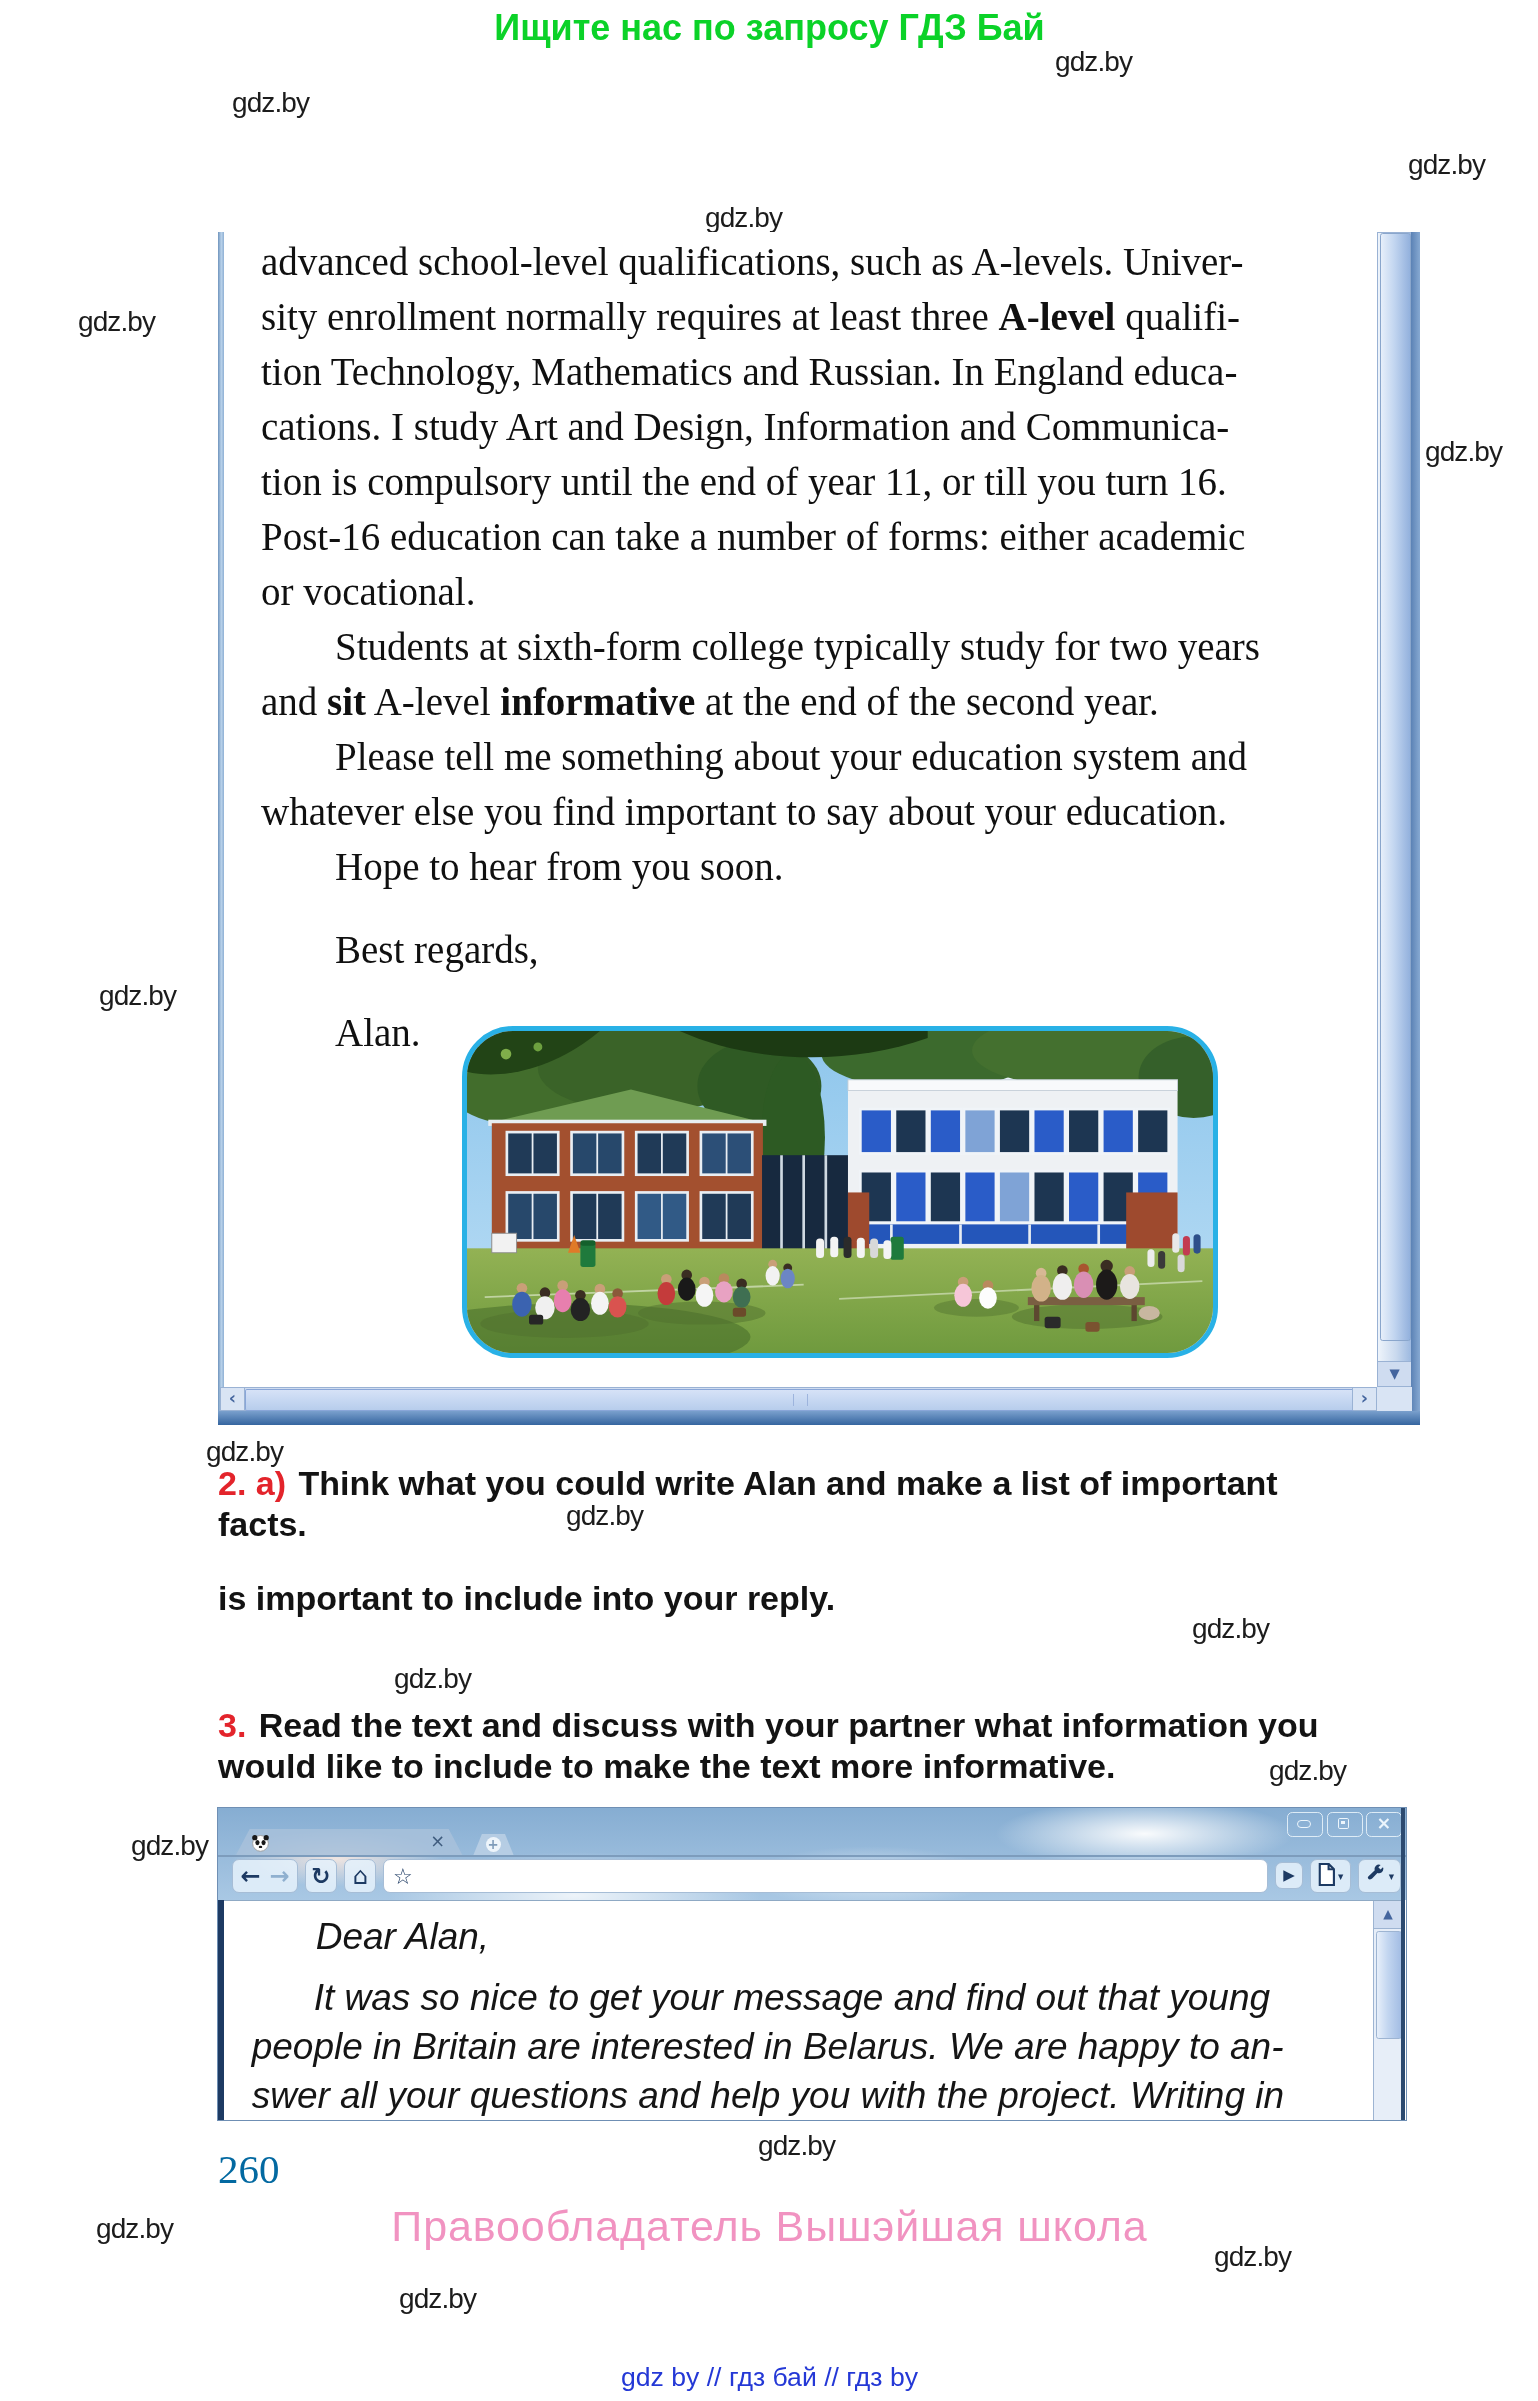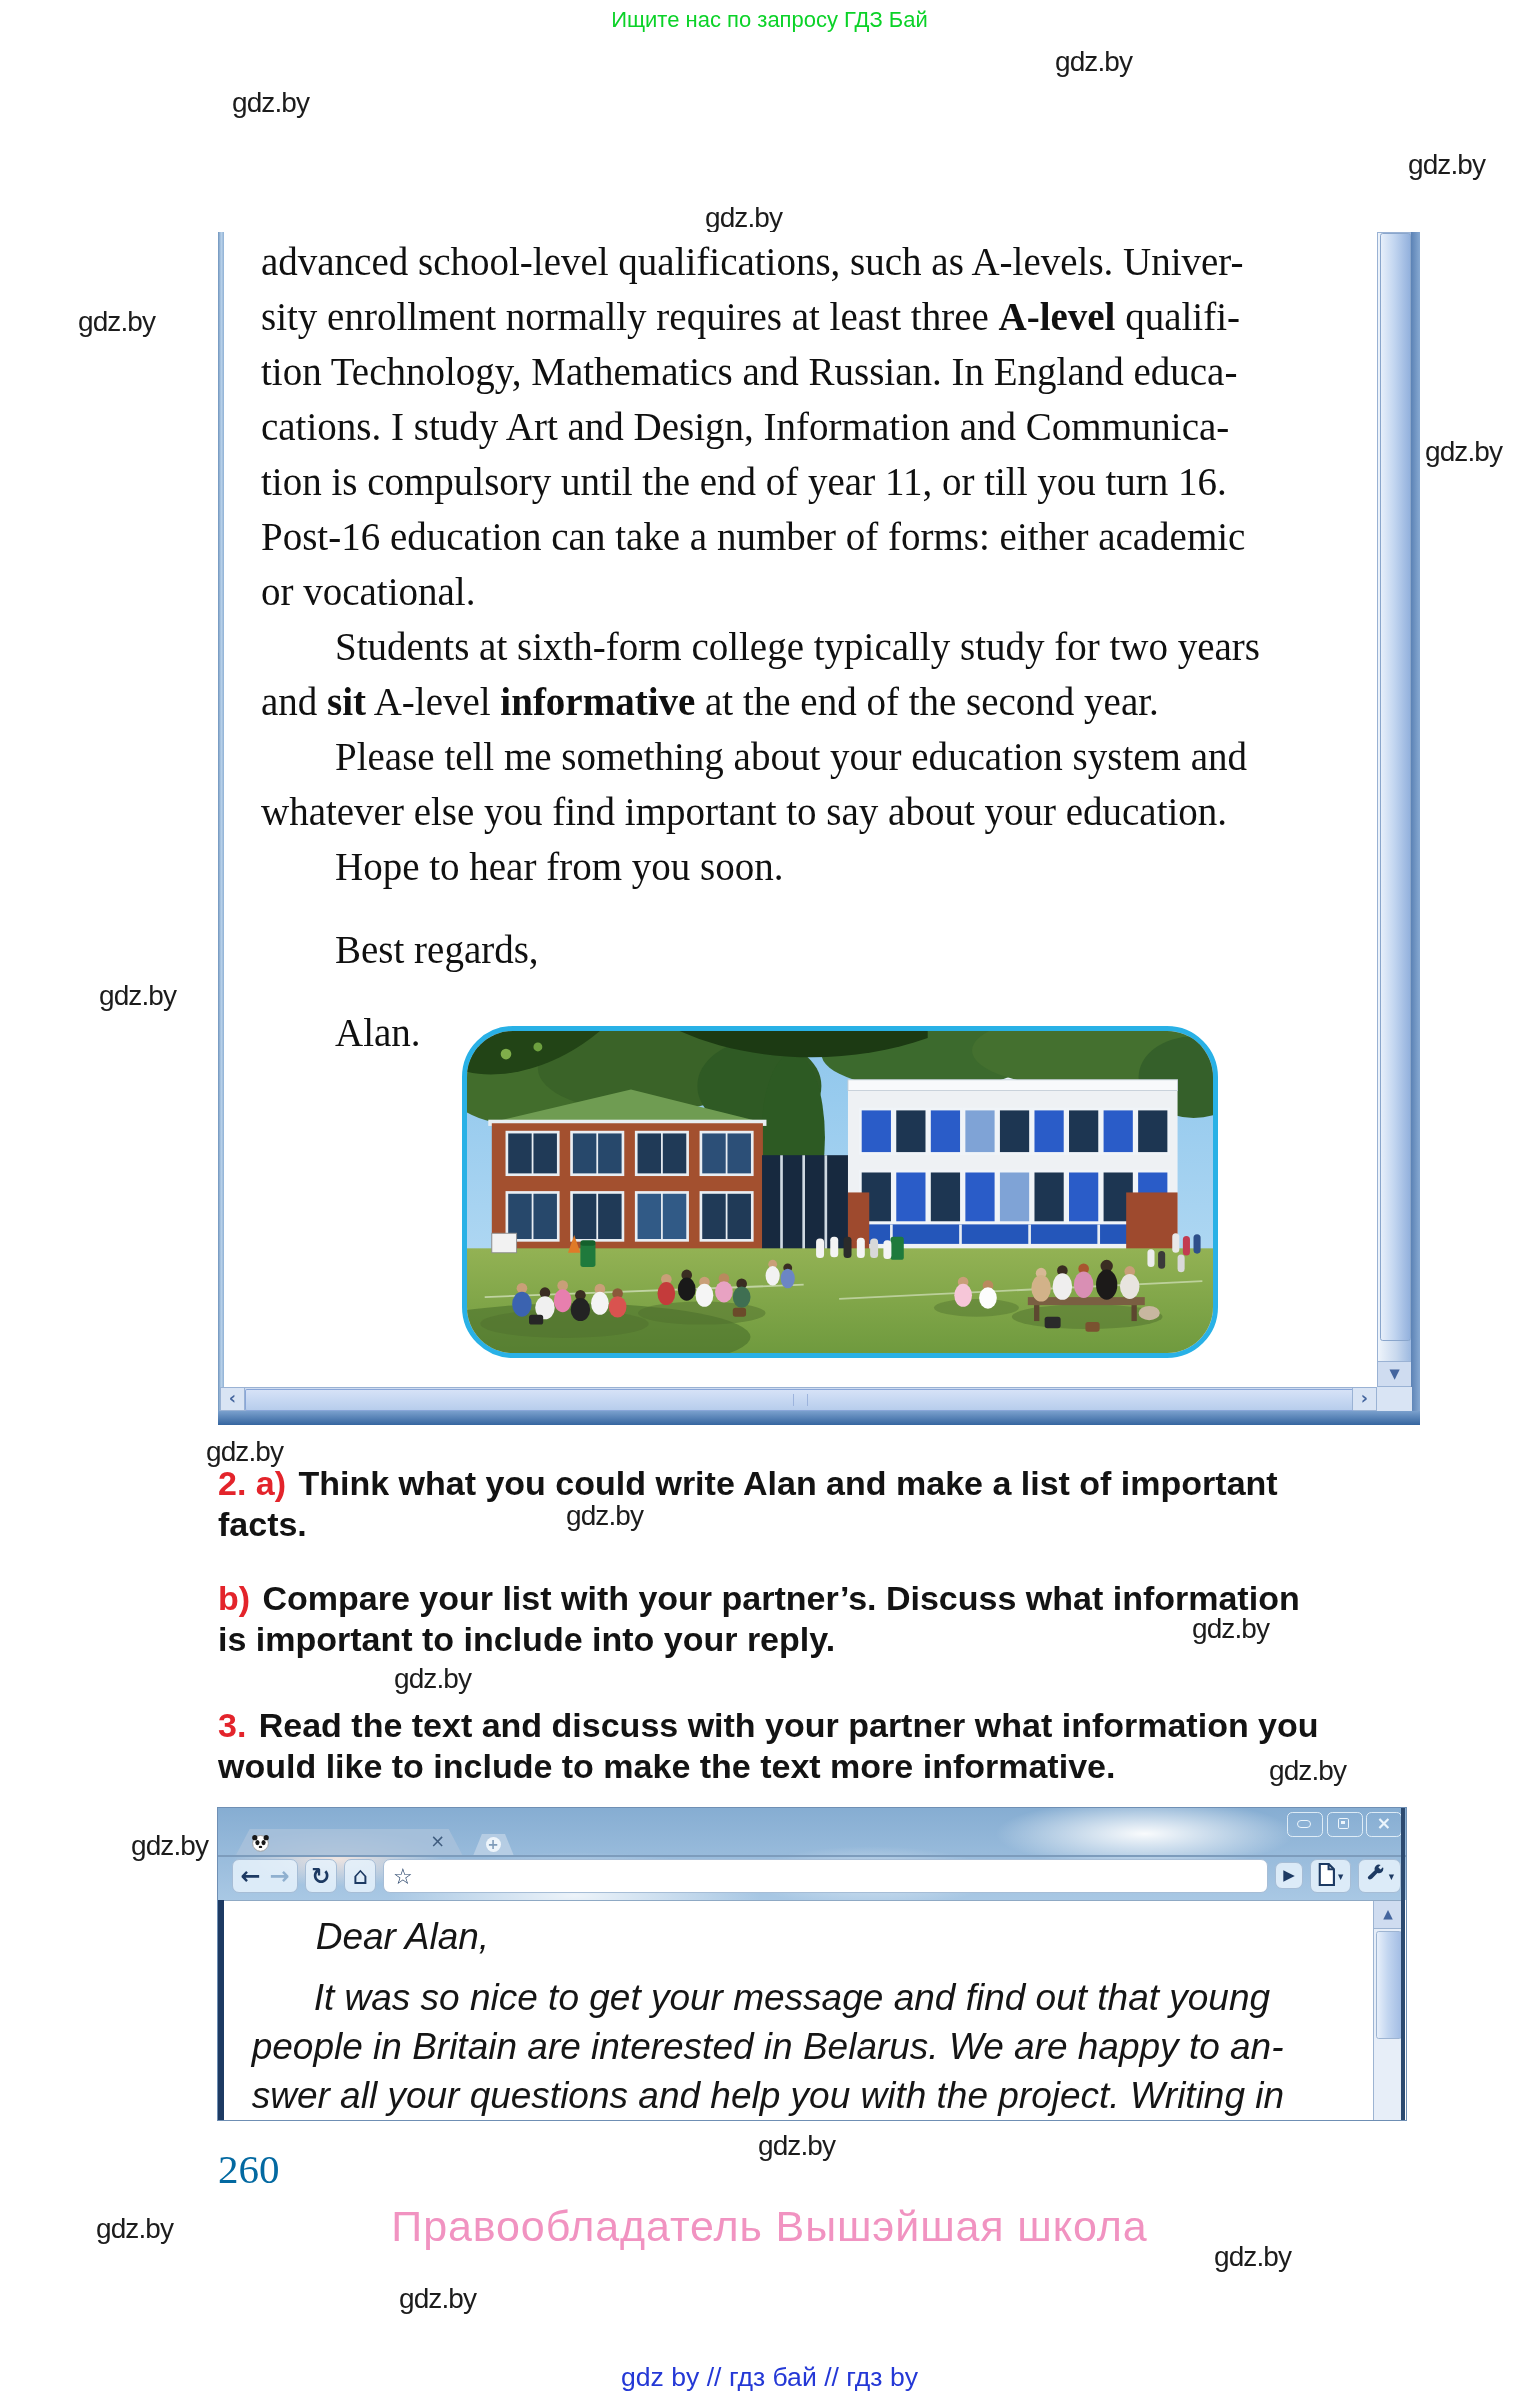--- a/index.html
+++ b/index.html
@@ -3,21 +3,21 @@
 <meta charset="utf-8">
 <style>
   html,body{margin:0;padding:0;background:#ffffff;}
   .page{position:relative;width:1539px;height:2401px;background:#fff;overflow:hidden;
         font-family:"Liberation Serif",serif;color:#101010;}
 
   
   .wm{position:absolute;font-family:"Liberation Sans",sans-serif;font-size:28px;color:#1c1c1c;
       letter-spacing:-0.9px;white-space:nowrap;}
   .top-banner{position:absolute;top:7px;left:0;right:0;text-align:center;
-      font-family:"Liberation Sans",sans-serif;font-size:22px;color:#0bd228;}
+      font-family:"Liberation Sans",sans-serif;font-size:36px;color:#0bd228;font-weight:bold;}
   .footer-links{position:absolute;top:2362px;left:0;right:0;text-align:center;
       font-family:"Liberation Sans",sans-serif;font-size:26.6px;color:#2438d6;}
   .page-number{position:absolute;left:218px;top:2145px;font-size:41px;color:#0369a1;}
   .copyright{position:absolute;top:2202px;left:0;right:0;text-align:center;
       font-family:"Liberation Sans",sans-serif;font-size:43px;color:#f193c1;letter-spacing:0.9px;}
 
   
   .letter-window{position:absolute;left:218px;top:232px;width:1202px;height:1193px;background:#fff;}
   .lw-left-border{position:absolute;left:0;top:0;width:6.2px;height:1179px;
       background:linear-gradient(90deg,#6f94bd,#b9d2ea 55%,#8fb0d4);}
@@ -377,21 +377,20 @@
     </div>
     <div class="lw-corner"></div>
     <div class="lw-bottom-border"></div>
   </section>
 
   <section class="exercise ex-2a">
       <div class="exl"><span class="exnum">2. a)</span>Think what you could write Alan and make a list of important</div>
       <div class="exl">facts.</div>
     </section>
   <section class="exercise ex-2b">
-      <div class="exl"><span class="exnum">b)</span>Compare your list with your partner’s. Discuss what information</div>
       <div class="exl">is important to include into your reply.</div>
     </section>
   <section class="exercise ex-3">
       <div class="exl"><span class="exnum">3.</span>Read the text and discuss with your partner what information you</div>
       <div class="exl">would like to include to make the text more informative.</div>
     </section>
 
   <section class="browser">
     <div class="b-sky"></div>
 

